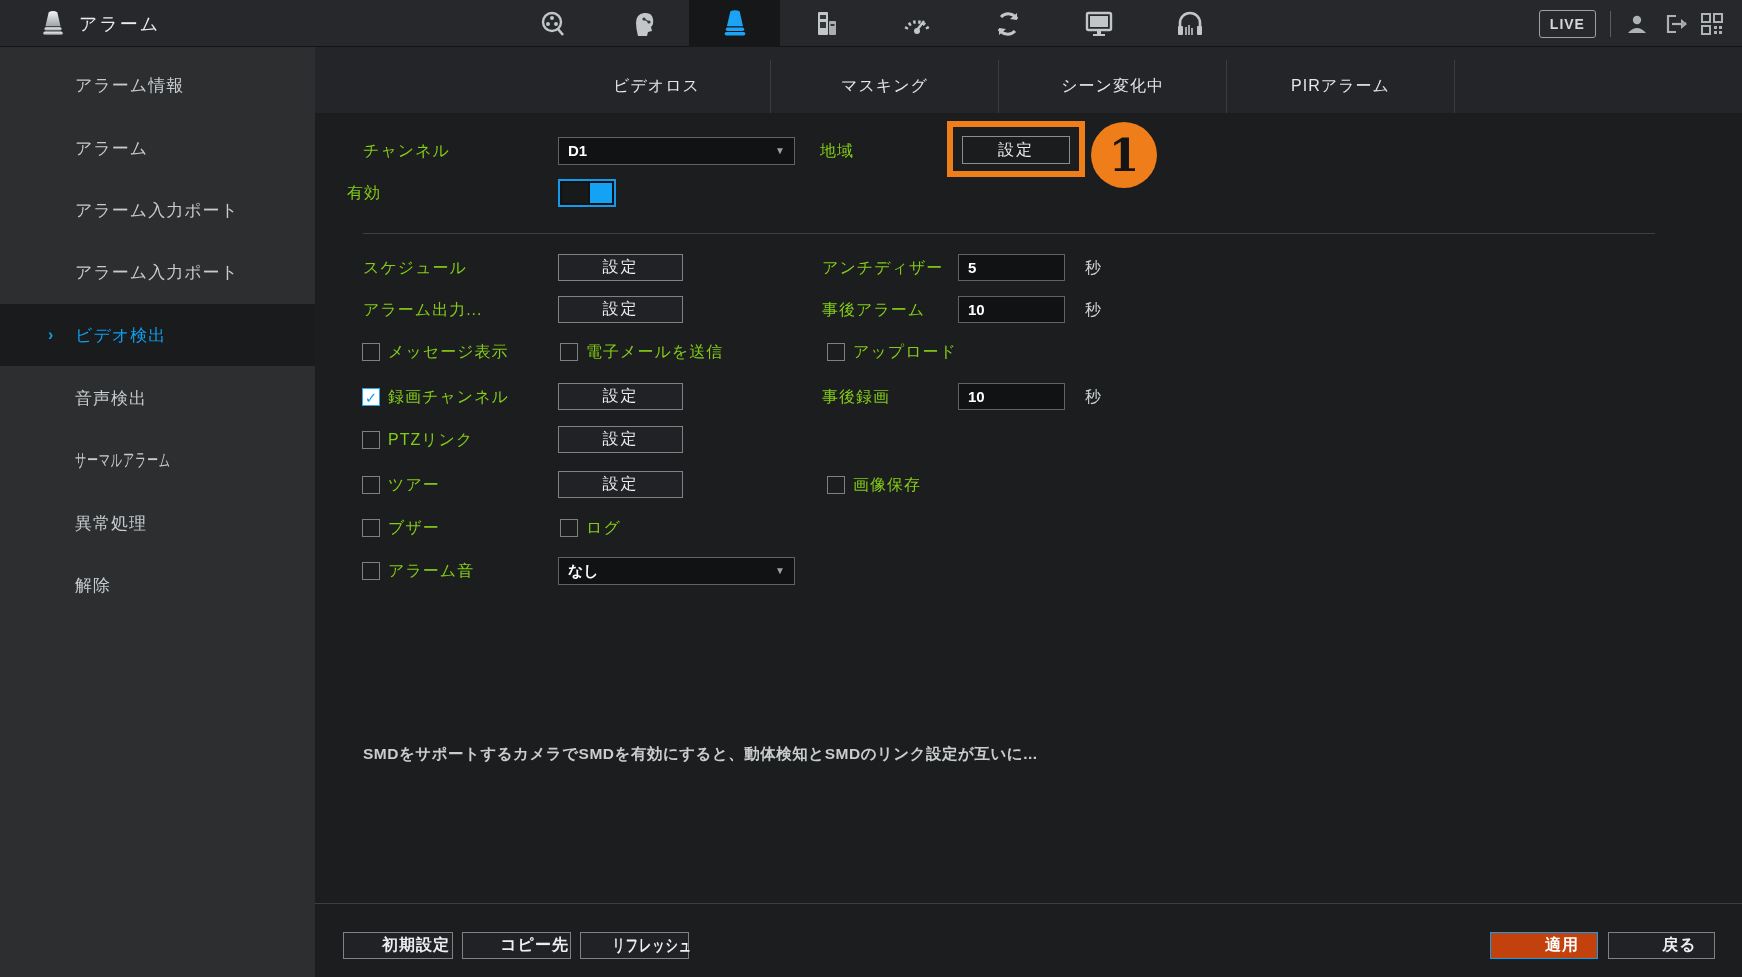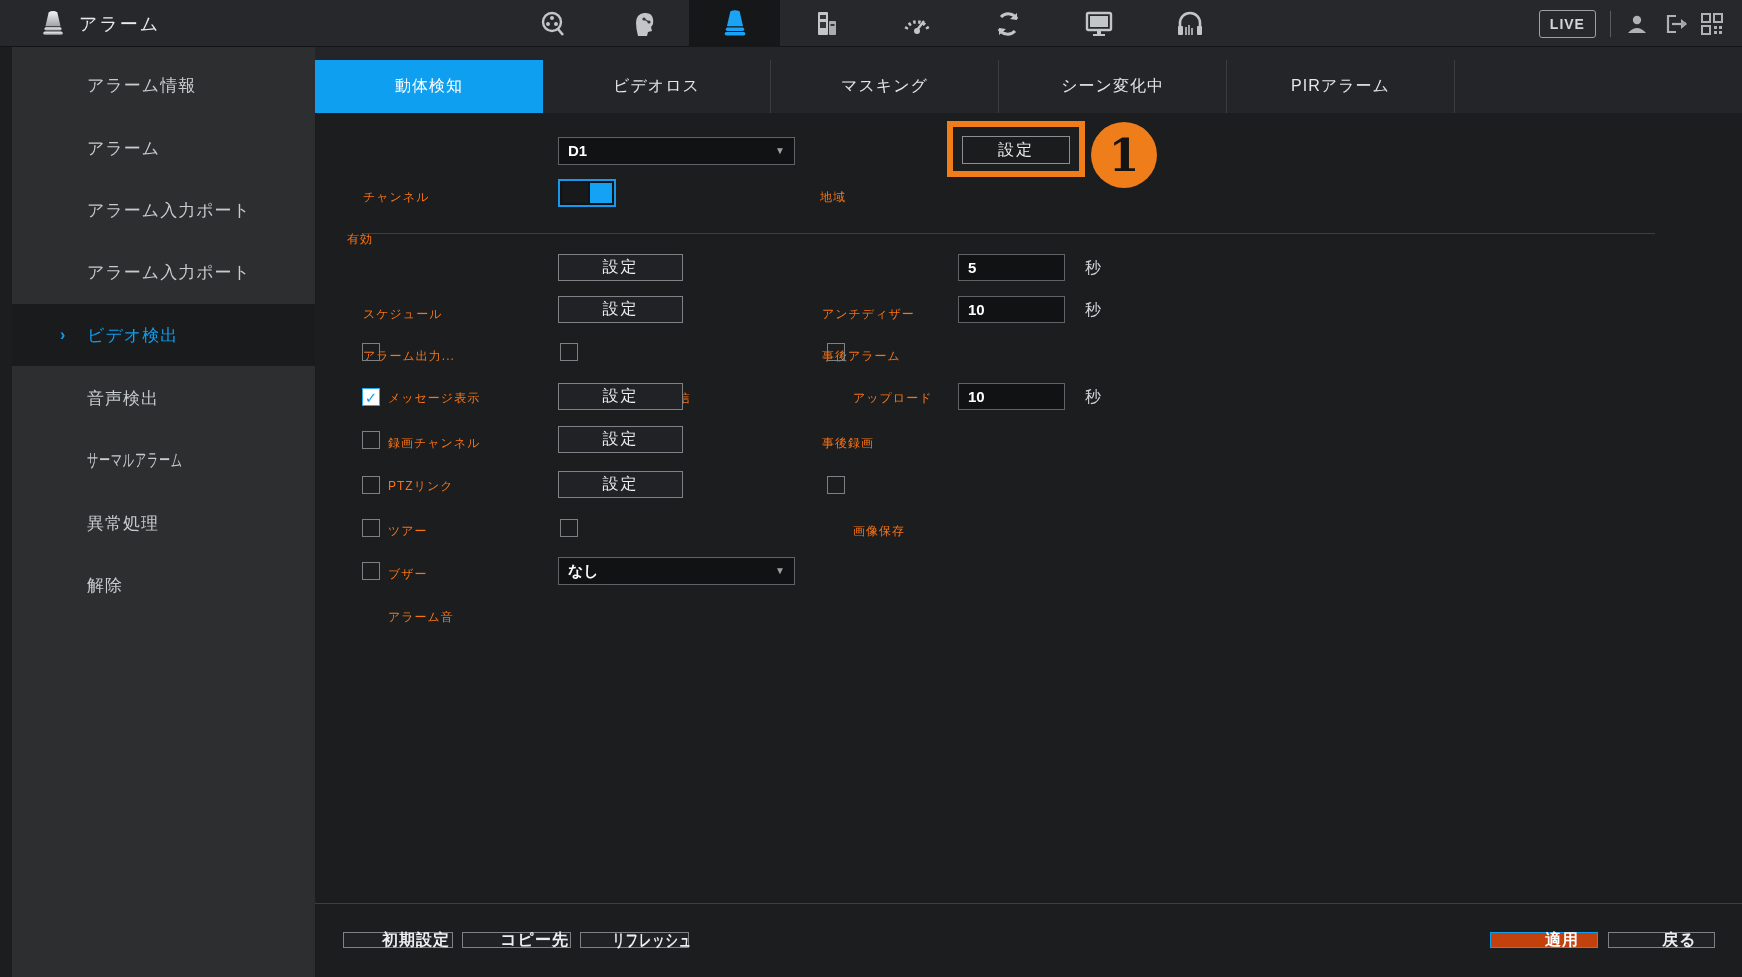--- a/index.html
+++ b/index.html
@@ -14,39 +14,39 @@
   .nav-slot { position:absolute; top:0; width:91px; height:47px; display:flex; align-items:center; justify-content:center; cursor:pointer; }
   .nav-slot.active { background:#151719; }
   .tb-right { position:absolute; right:18px; top:0; height:47px; display:flex; align-items:center; gap:14px; }
   .live-btn { border:1px solid #9da1a4; border-radius:3px; color:#d3d6d8; font-size:14px; font-weight:bold;
               letter-spacing:1px; padding:5px 10px; cursor:pointer;margin-left:24px; }
   .tb-divider { width:1px; height:26px; background:#5a5e61; }
   .caret { color:#9da1a4; font-size:10px; margin-left:-8px; }
   svg.icon { display:block; }
 
   
-  #sidebar { position:absolute; left:12px; top:47px; width:361px; height:930px; background:#2c2e30; }
+  #sidebar { position:absolute; left:0; top:47px; width:361px; height:930px; background:#2c2e30; }
   .side-item { position:absolute; left:0; width:315px; height:62px; display:flex; align-items:center; cursor:pointer; }
   .side-item .lbl { position:absolute; left:75px; color:#c6cbcd; font-size:17px; letter-spacing:1px; white-space:nowrap; }
   .side-item.active { background:#191b1d; }
   .side-item.active .lbl { color:#0f9ff0; }
   .side-item .chev { position:absolute; left:48px; color:#0f9ff0; font-size:16px; font-weight:bold; }
   .side-item .lbl.condensed { transform:scaleX(.62); transform-origin:left center; font-size:18px; }
 
   
   #main { position:absolute; left:315px; top:47px; width:1427px; height:930px; background:#1b1d1f; }
 
   
   #tabbar { position:absolute; left:0; top:0; width:1427px; height:66px; background:#232528; }
   .tab { position:absolute; top:13px; height:53px; width:228px; display:flex; align-items:center; justify-content:center;
          color:#e4e6e7; font-size:16px; letter-spacing:1px; border-right:1px solid #3a3d40; cursor:pointer; background:#232528; }
   .tab.active { background:#0f9ff0; color:#ffffff; border-right:none; }
 
   
-  .flabel { position:absolute; color:#f97316; font-size:12px; letter-spacing:1px; white-space:nowrap; line-height:28px;margin-top:46px; }
+  .flabel { position:absolute; color:#84cc16; font-size:16px; letter-spacing:1px; white-space:nowrap; line-height:28px; }
   .set-btn { position:absolute; width:125px; height:27px; background:#202225; border:1px solid #7d8285; color:#eceeef;
              font-size:16px; font-weight:normal; letter-spacing:2px; display:flex; align-items:center; justify-content:center; cursor:pointer; }
   .txt-input { position:absolute; width:107px; height:27px; background:#101213; border:1px solid #5e6366; color:#fff;
                font-size:15px; font-weight:bold; padding-left:9px; line-height:25px; }
   .dropdown { position:absolute; width:237px; height:28px; background:#101213; border:1px solid #5e6366; color:#fff;
               font-size:15px; font-weight:bold; line-height:26px; padding-left:9px; cursor:pointer; }
   .dropdown .dd-arrow { position:absolute; right:9px; top:0; line-height:26px; font-size:10px; color:#9aa0a3; }
   .cbox { position:absolute; width:18px; height:18px; border:1px solid #7c8184; background:transparent; cursor:pointer; }
   .cbox.checked { background:#ffffff; border:1px solid #2ba7f0; color:#0f9ff0; font-size:15px; font-weight:bold;
                   line-height:17px; text-align:center; }
@@ -60,21 +60,21 @@
 
   
   .hl-rect { position:absolute; border:6px solid #ee7d1a; }
   .num-circle { position:absolute; width:66px; height:66px; border-radius:50%; background:#ee7d1a; color:#141414;
                 font-size:44px; font-weight:bold; display:flex; align-items:center; justify-content:center;
                 font-family:"DejaVu Serif",serif; }
 
   .note { position:absolute; color:#c9cdce; font-size:15.5px; font-weight:600; letter-spacing:.5px; }
 
   
-  .foot-btn { position:absolute; height:16px; background:#202225; border:1px solid #7d8285; color:#eceeef;
+  .foot-btn { position:absolute; height:27px; background:#202225; border:1px solid #7d8285; color:#eceeef;
               font-size:16px; font-weight:bold; display:flex; align-items:center; justify-content:center;
               letter-spacing:1px; cursor:pointer;padding-left:36px; }
   .foot-btn.primary { background:#c2410c; border:1px solid #0f9ff0; color:#fff; }
   .cond { transform:scaleX(.72); transform-origin:center; font-size:17px; white-space:nowrap; }
 </style>
 </head>
 <body>
 
 <div id="topbar">
   <div class="tb-title-wrap">
@@ -219,21 +219,20 @@
       <span class="lbl">異常処理</span>
     </div>
   <div class="side-item" style="top:507px">
       <span class="lbl">解除</span>
     </div>
 </div>
 
 <div id="main">
 
   <div id="tabbar">
-    <div class="tab active" style="left:0px">動体検知</div>
     <div class="tab" style="left:228px">ビデオロス</div>
     <div class="tab" style="left:456px">マスキング</div>
     <div class="tab" style="left:684px">シーン変化中</div>
     <div class="tab" style="left:912px">PIRアラーム</div>
   </div>
 
   <span class="flabel" style="left:48px; top:90px">チャンネル</span>
   <div class="dropdown" style="left:243px; top:90px">
     <span>D1</span>
     <span class="dd-arrow">▼</span>
@@ -292,20 +291,21 @@
   <span class="cbox" style="left:245px; top:472px"></span>
   <span class="flabel" style="left:271px; top:467px">ログ</span>
 
   <span class="cbox" style="left:47px; top:515px"></span>
   <span class="flabel" style="left:73px; top:510px">アラーム音</span>
   <div class="dropdown" style="left:243px; top:510px">
     <span>なし</span>
     <span class="dd-arrow">▼</span>
   </div>
 
+  <span class="note" style="left:48px; top:697px">SMDをサポートするカメラでSMDを有効にすると、動体検知とSMDのリンク設定が互いに...</span>
 
   <div class="divline" style="left:0; top:856px; width:1427px"></div>
   <div class="foot-btn" style="left:28px; top:885px; width:110px">初期設定</div>
   <div class="foot-btn" style="left:147px; top:885px; width:109px">コピー先</div>
   <div class="foot-btn" style="left:265px; top:885px; width:109px">
     <span class="cond">リフレッシュ</span>
   </div>
   <div class="foot-btn primary" style="left:1175px; top:885px; width:108px">適用</div>
   <div class="foot-btn" style="left:1293px; top:885px; width:107px">戻る</div>
 </div>

